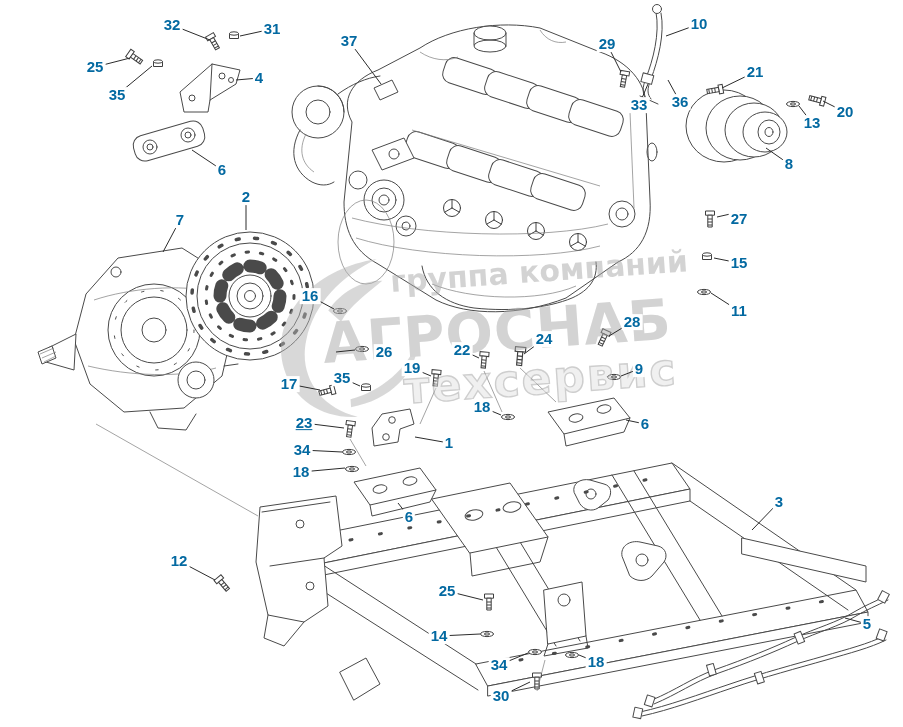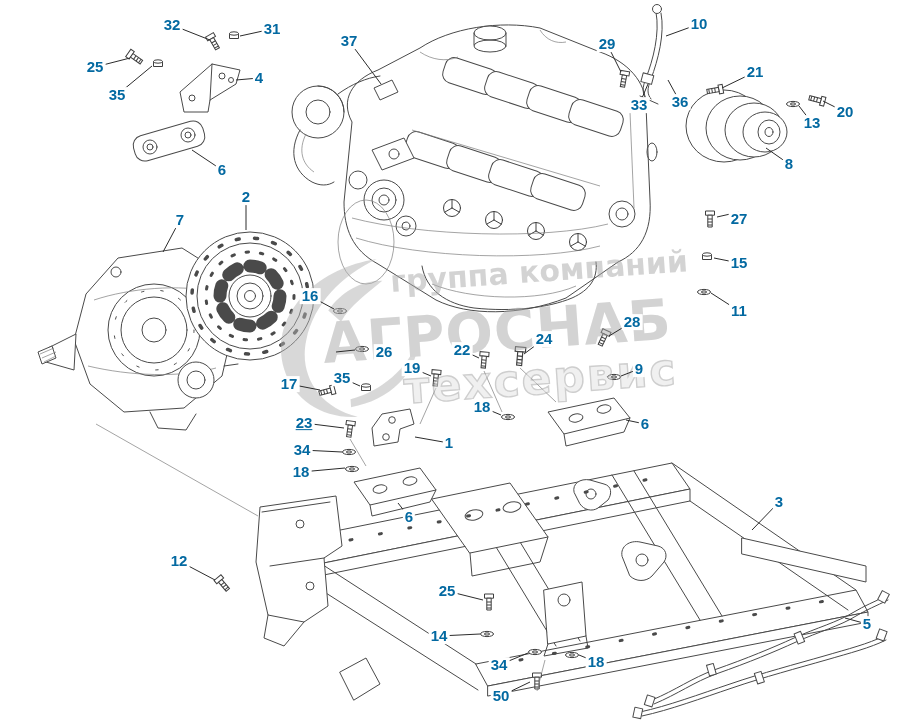--- a/index.html
+++ b/index.html
@@ -359,15 +359,15 @@
       <div class="callout" style="left: 302px; top: 450px;">34</div>
       <div class="callout" style="left: 301px; top: 472px;">18</div>
       <div class="callout" style="left: 779px; top: 502px;">3</div>
       <div class="callout" style="left: 409px; top: 517px;">6</div>
       <div class="callout" style="left: 179px; top: 561px;">12</div>
       <div class="callout" style="left: 447px; top: 591px;">25</div>
       <div class="callout" style="left: 867px; top: 624px;">5</div>
       <div class="callout" style="left: 439px; top: 636px;">14</div>
       <div class="callout" style="left: 499px; top: 665px;">34</div>
       <div class="callout" style="left: 596px; top: 662px;">18</div>
-      <div class="callout" style="left: 501px; top: 696px;">50</div>
+      <div class="callout" style="left: 501px; top: 696px;">30</div>
     </div>
 </div>
 
 </body></html>

